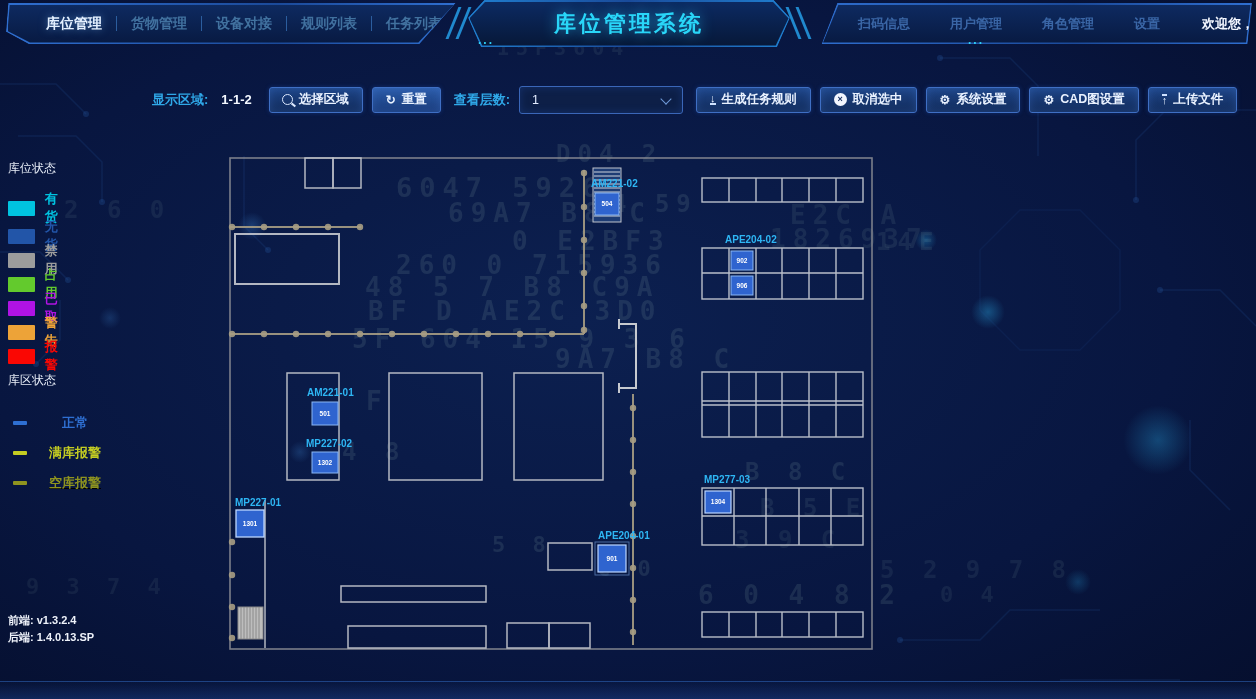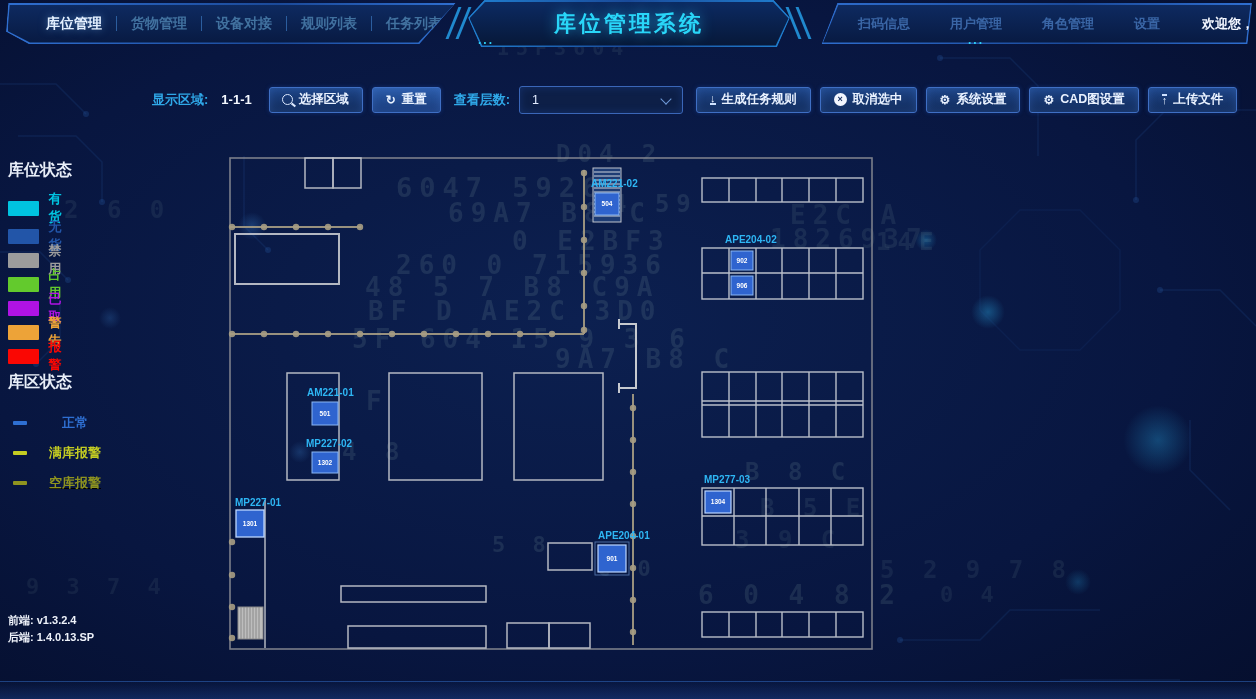--- a/index.html
+++ b/index.html
@@ -48,21 +48,21 @@
   .ic-circ{width:13px;height:13px;border-radius:50%;background:#f2f6ff;color:#11295c;font-size:9px;font-weight:bold;}
   .mag{position:relative;width:9px;height:9px;border:1.6px solid #dce9ff;border-radius:50%;display:inline-block;}
   .mag::after{content:"";position:absolute;width:5px;height:1.8px;background:#dce9ff;right:-4px;bottom:-2px;transform:rotate(40deg);}
   .select{position:relative;width:138px;height:26px;background:#0d1f47;border:1px solid #3a66b8;border-radius:3px;
     display:flex;align-items:center;padding:0 12px;color:#e2ecff;font-size:12.5px;cursor:pointer;
     box-shadow:inset 0 0 8px rgba(40,90,190,.3);}
   .chev{position:absolute;right:12px;top:8px;width:7px;height:7px;border-right:1.6px solid #6f9ad8;
     border-bottom:1.6px solid #6f9ad8;transform:rotate(45deg);}
   
   .legend{position:absolute;left:8px;z-index:10;}
-  .legend-title{font-size:16px;font-weight:bold;color:#e8eef8;}
+  .legend-title{font-size:12px;font-weight:normal;color:#e8eef8;}
   .lrow{position:absolute;left:0;display:flex;align-items:center;height:24px;}
   .swatch{width:34px;height:15px;margin-right:10px;border-radius:1px;}
   .lrow .llabel{font-size:13px;font-weight:bold;}
   .zrow{position:absolute;left:0;display:flex;align-items:center;height:22px;}
   .zdash{width:14px;height:4px;margin-left:5px;border-radius:1px;}
   .zlabel{width:96px;text-align:center;font-size:13px;font-weight:bold;}
   .versions{position:absolute;left:8px;top:612px;z-index:10;color:#eef2fa;font-size:11px;font-weight:bold;line-height:17px;}
   
   #floorplan{position:absolute;left:228px;top:156px;z-index:5;}
   #floorplan text{font-family:"Liberation Sans","DejaVu Sans",sans-serif;}
@@ -188,21 +188,21 @@
       <span class="navitem">设置</span>
       <span class="navsep"></span>
       <span class="welcome">欢迎您，super</span>
       <span class="dd-arrow">▼</span>
     </div>
   </div>
 </div>
 
 <div class="toolbar">
   <span class="tb-label">显示区域:</span>
-  <span class="tb-value">1-1-1</span>
+  <span class="tb-value">1-1-2</span>
   <button class="btn" style="margin-left:8px;padding-left:12px;">
     <span class="mag"></span>
     <span>选择区域</span>
   </button>
   <button class="btn lit">
     <span class="ic">↻</span>
     <span>重置</span>
   </button>
   <span class="tb-label" style="margin-left:4px;">查看层数:</span>
   <div class="select">

